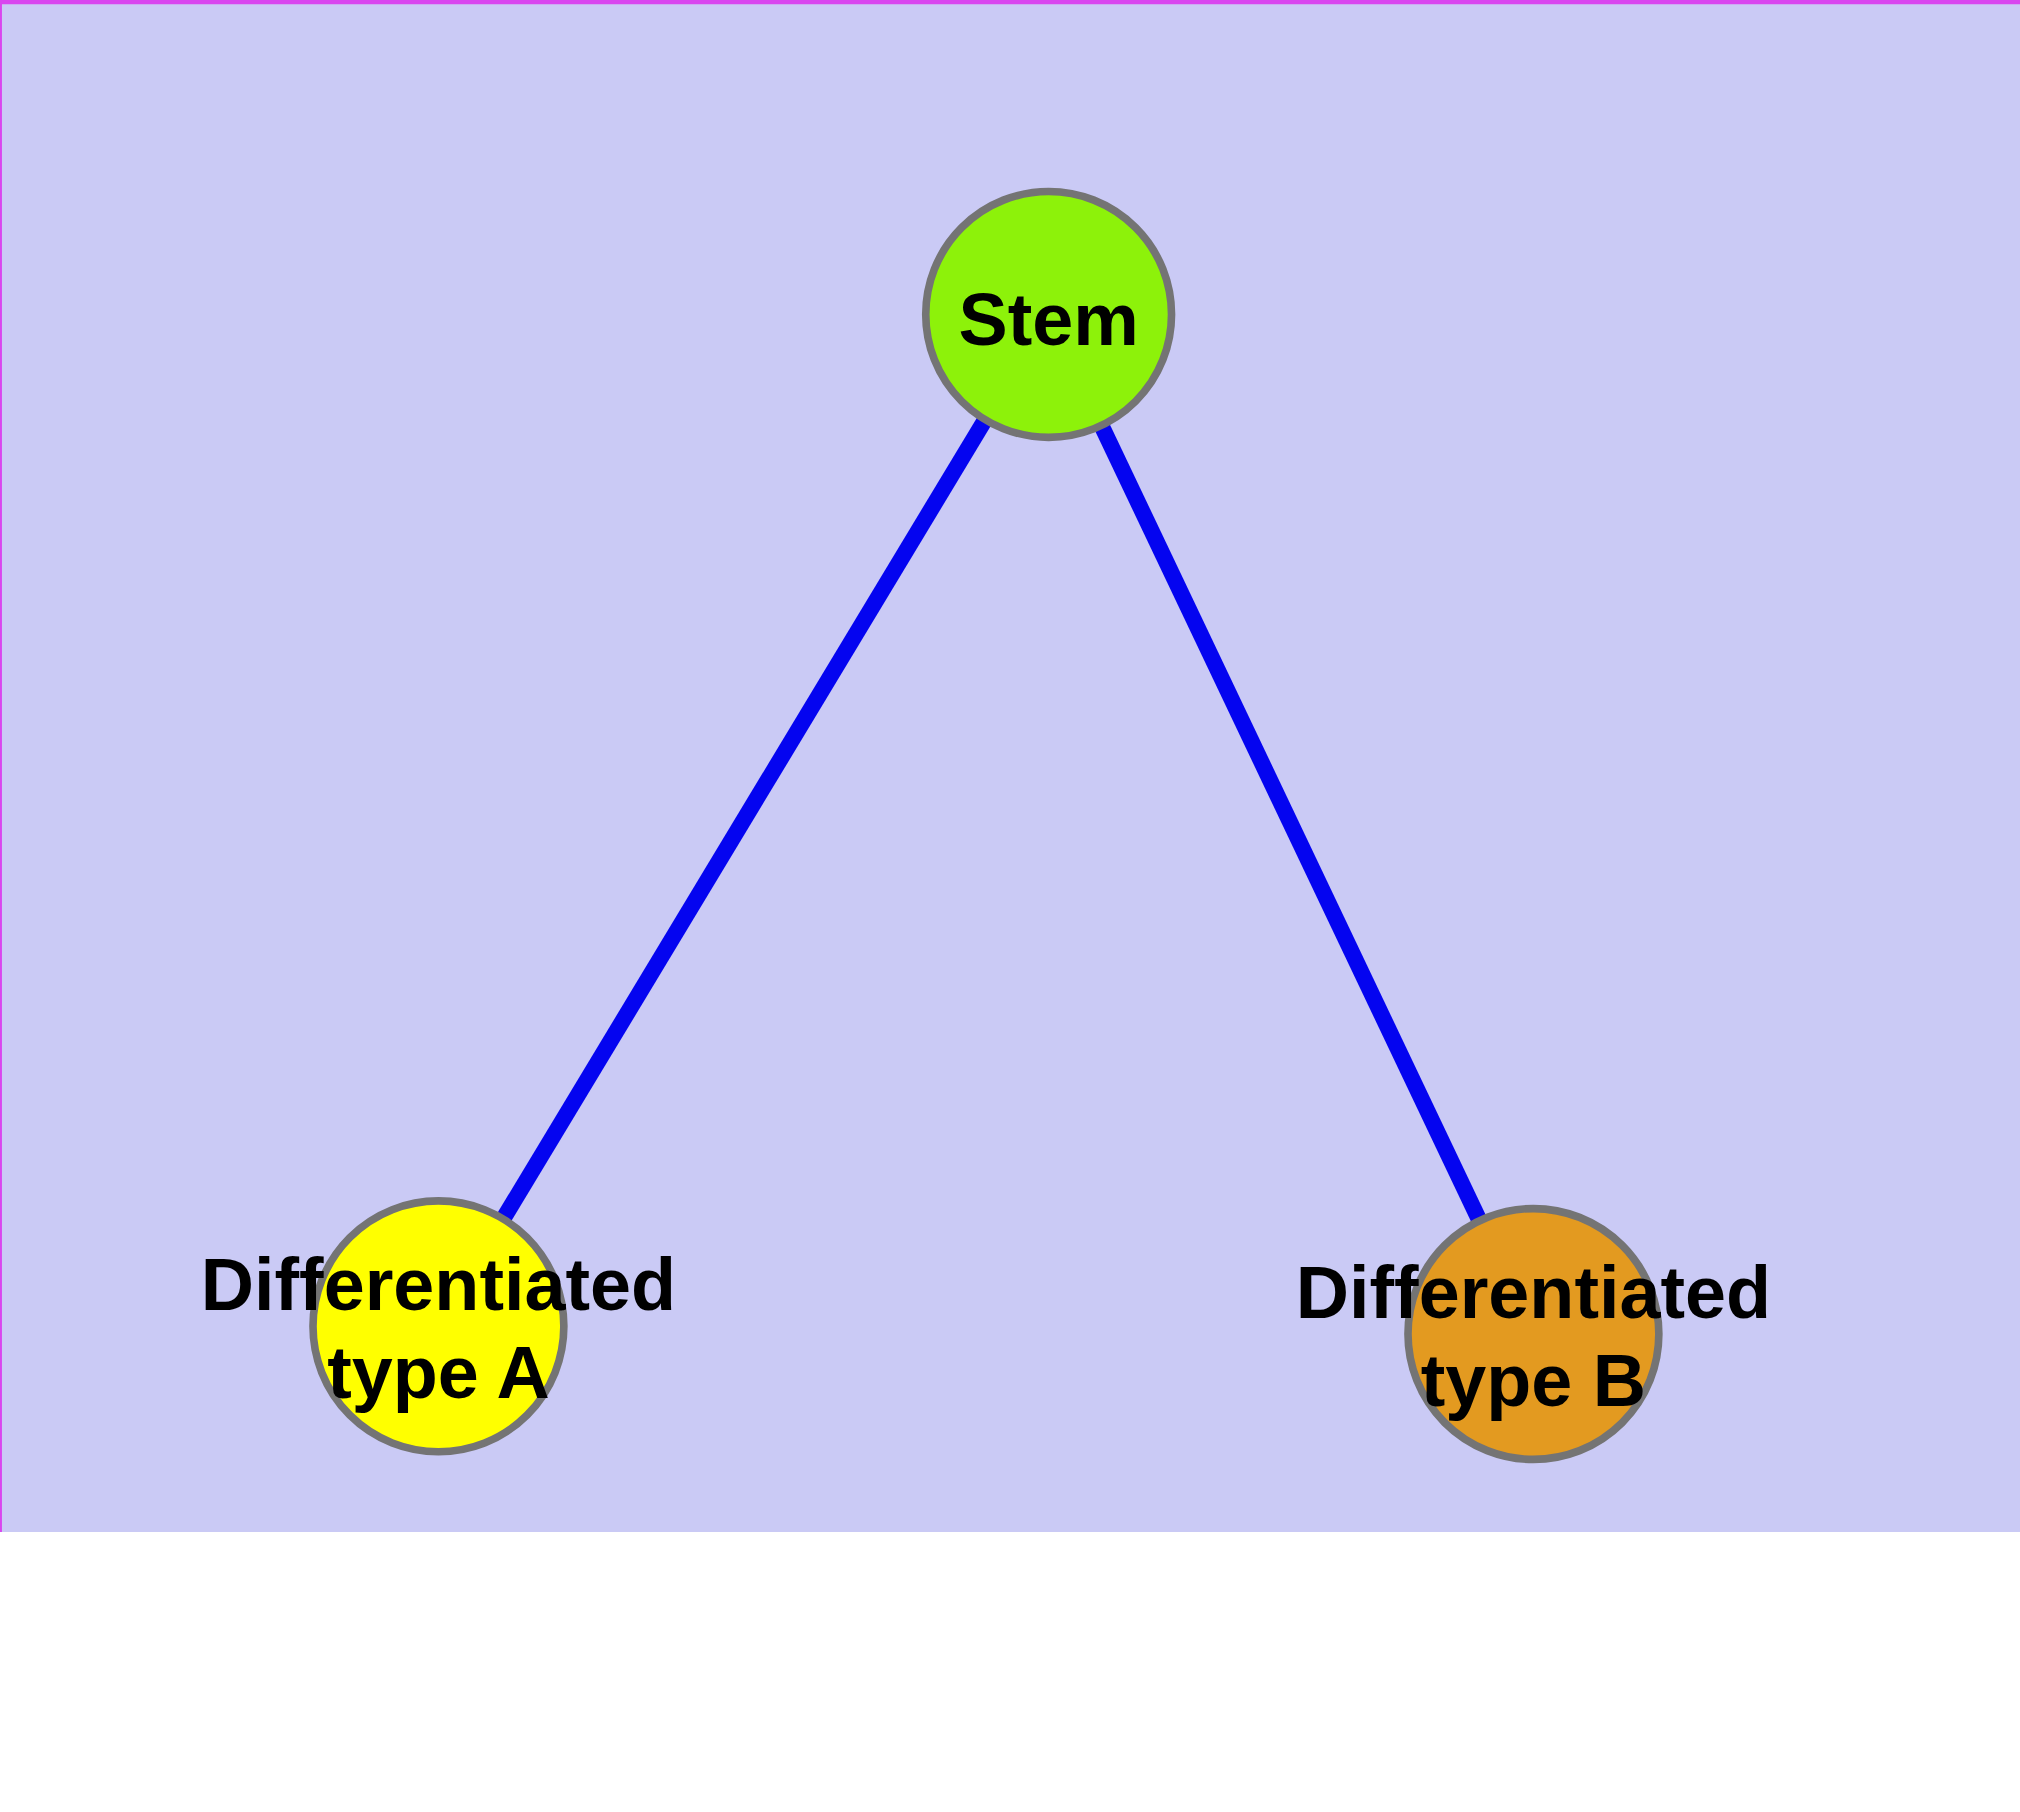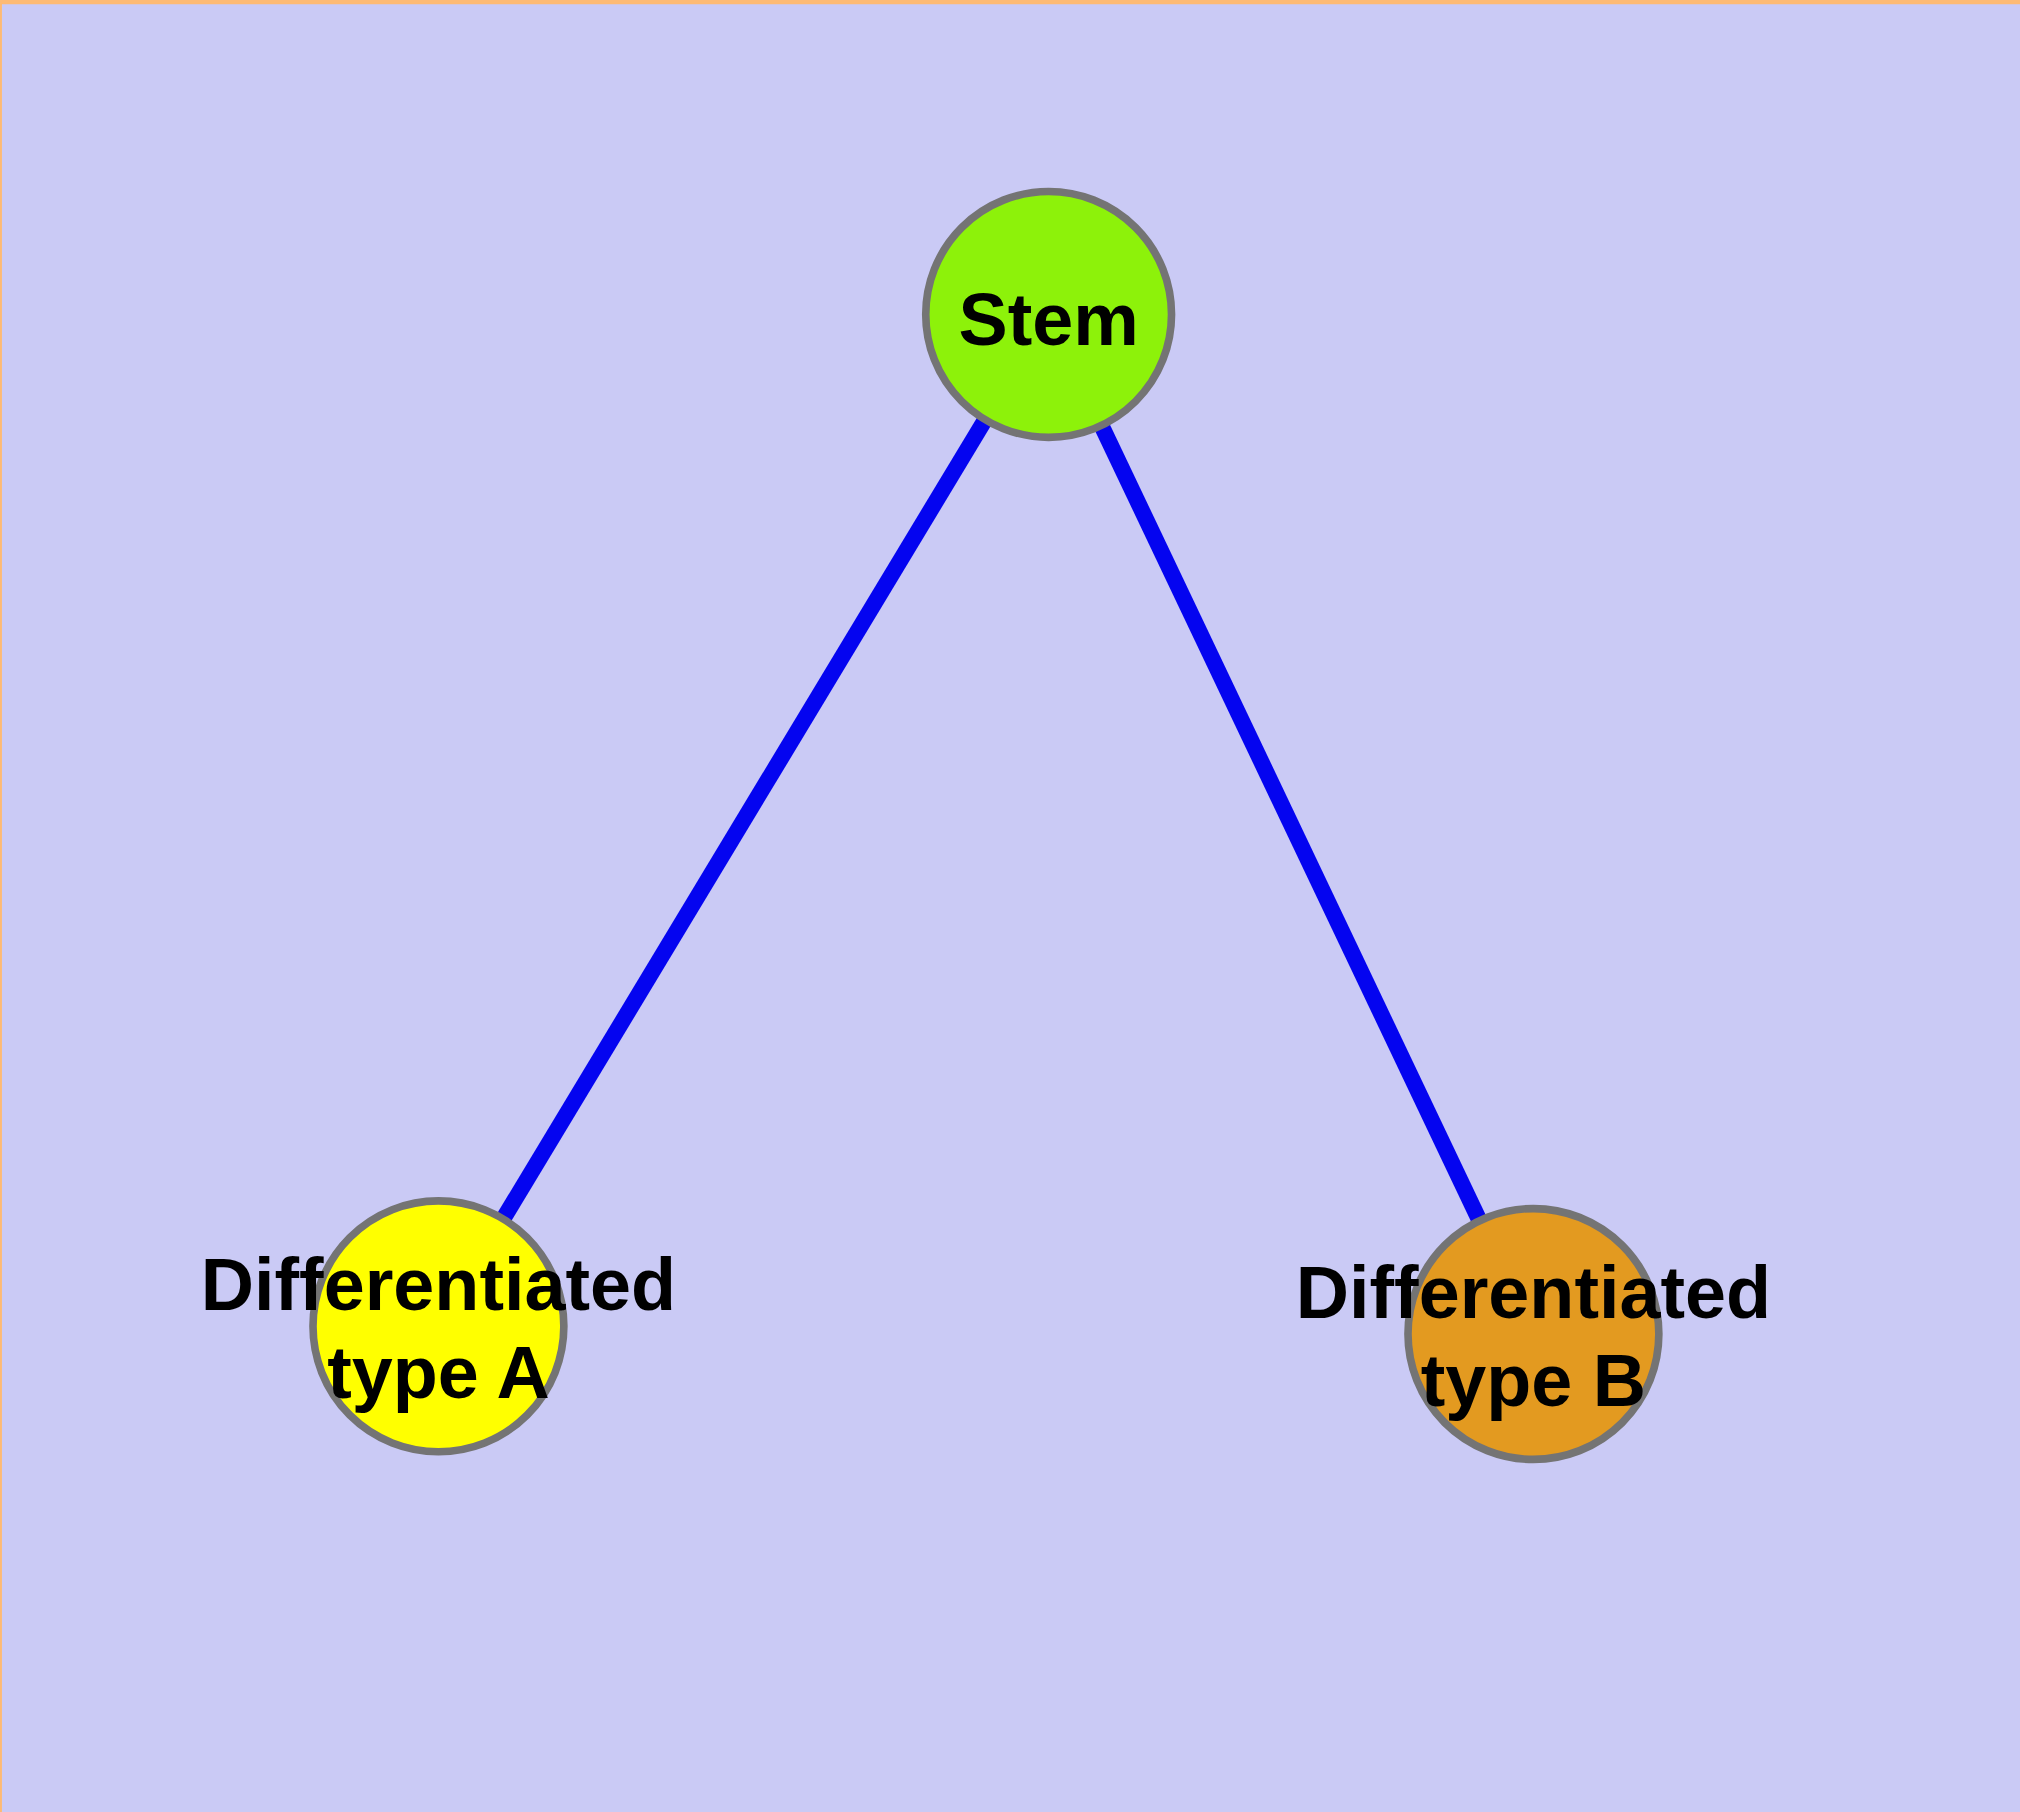--- a/index.html
+++ b/index.html
@@ -4,22 +4,22 @@
 <style>
   html, body {
     margin: 0;
     padding: 0;
     background: #ffffff;
     font-family: "Liberation Sans", sans-serif;
   }
   .page {
     position: relative;
     width: 2021px;
-    height: 1812px;
-    background: #fdba74;
+    height: 1532px;
+    background: #d946ef;
     overflow: hidden;
   }
   svg.graph {
     display: block;
     position: absolute;
     left: 0;
     top: 0;
   }
   text.node-label {
     font-family: "Liberation Sans", sans-serif;

